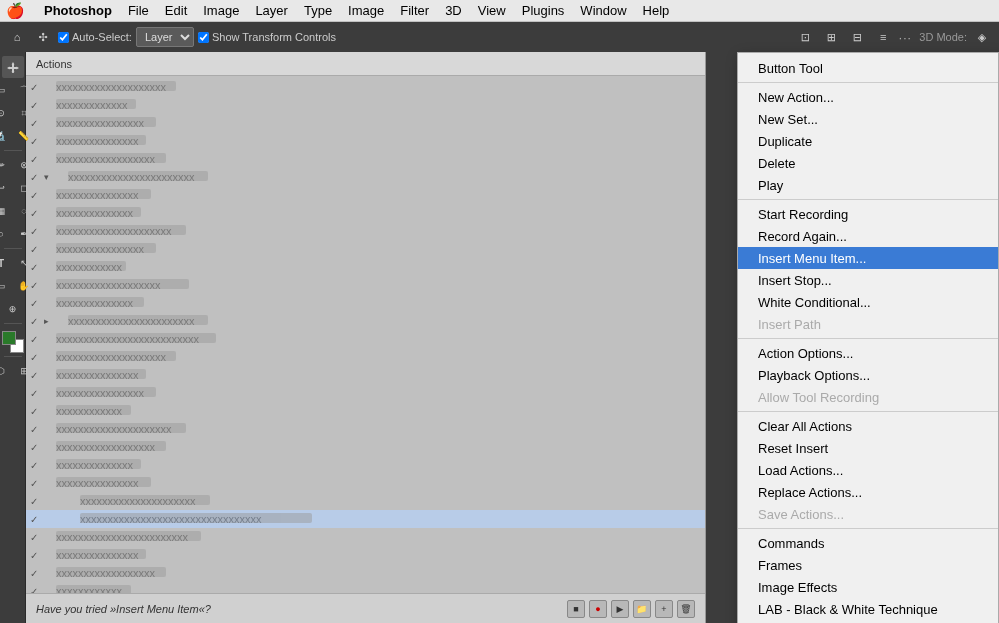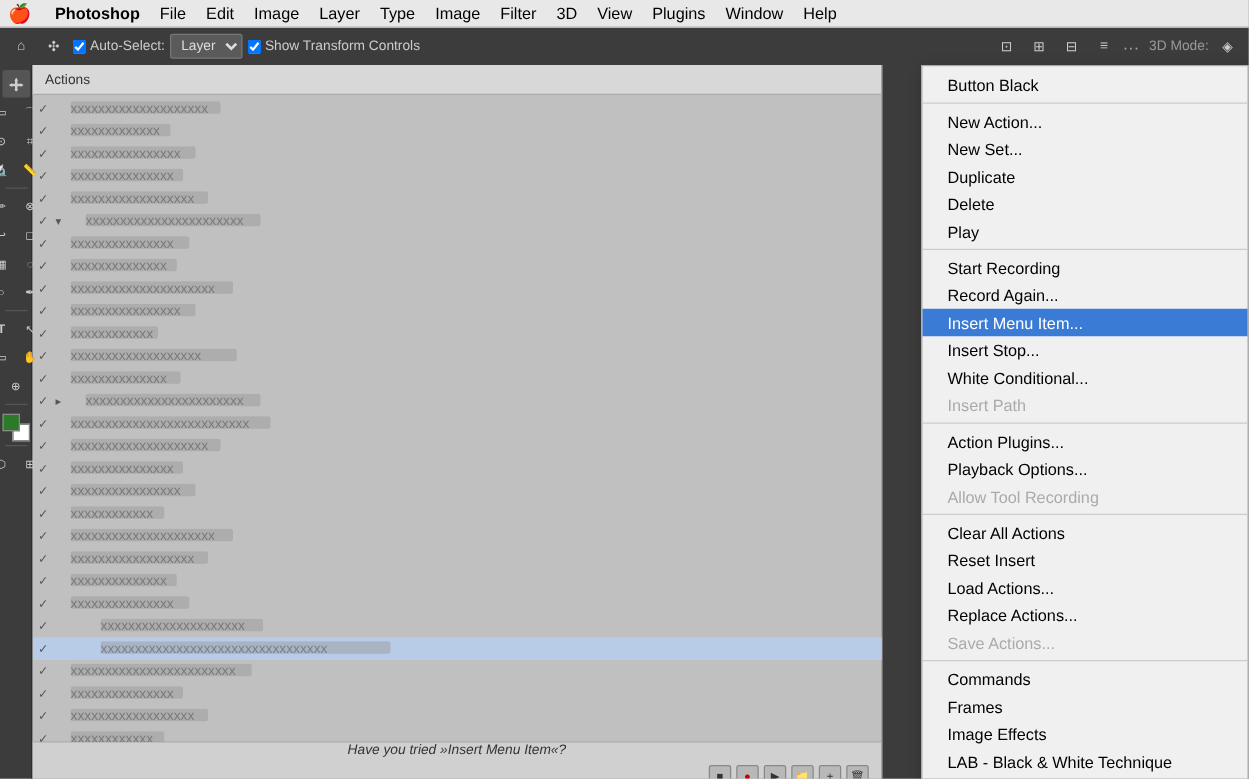--- a/index.html
+++ b/index.html
@@ -229,21 +229,20 @@
 
     
     .panel-footer {
       height: 30px;
       background: #d0d0d0;
       border-top: 1px solid #aaa;
       display: flex;
       align-items: center;
       padding: 0 10px;
       gap: 6px;
-      flex-direction: column;
     }
     .footer-text {
       font-size: 11px;
       color: #333;
       font-style: italic;
     }
     .footer-btn {
       width: 18px;
       height: 18px;
       background: #b8b8b8;
@@ -588,36 +587,36 @@
         <div class="footer-btn">📁</div>
         <div class="footer-btn">+</div>
         <div class="footer-btn">🗑</div>
       </div>
     </div>
   </div>
 
   <div style="flex:1;background:#3c3c3c;"></div>
 
   <div class="context-menu" id="context-menu">
-  <div class="menu-item">Button Black</div>
+  <div class="menu-item">Button Tool</div>
       <div class="menu-separator"></div>
       <div class="menu-item">New Action...</div>
       <div class="menu-item">New Set...</div>
       <div class="menu-item">Duplicate</div>
       <div class="menu-item">Delete</div>
       <div class="menu-item">Play</div>
       <div class="menu-separator"></div>
       <div class="menu-item">Start Recording</div>
       <div class="menu-item">Record Again...</div>
       <div class="menu-item highlighted">Insert Menu Item...</div>
       <div class="menu-item">Insert Stop...</div>
       <div class="menu-item">White Conditional...</div>
       <div class="menu-item disabled">Insert Path</div>
       <div class="menu-separator"></div>
-      <div class="menu-item">Action Plugins...</div>
+      <div class="menu-item">Action Options...</div>
       <div class="menu-item">Playback Options...</div>
       <div class="menu-item disabled">Allow Tool Recording</div>
       <div class="menu-separator"></div>
       <div class="menu-item">Clear All Actions</div>
       <div class="menu-item">Reset Insert</div>
       <div class="menu-item">Load Actions...</div>
       <div class="menu-item">Replace Actions...</div>
       <div class="menu-item disabled">Save Actions...</div>
       <div class="menu-separator"></div>
       <div class="menu-item">Commands</div>

